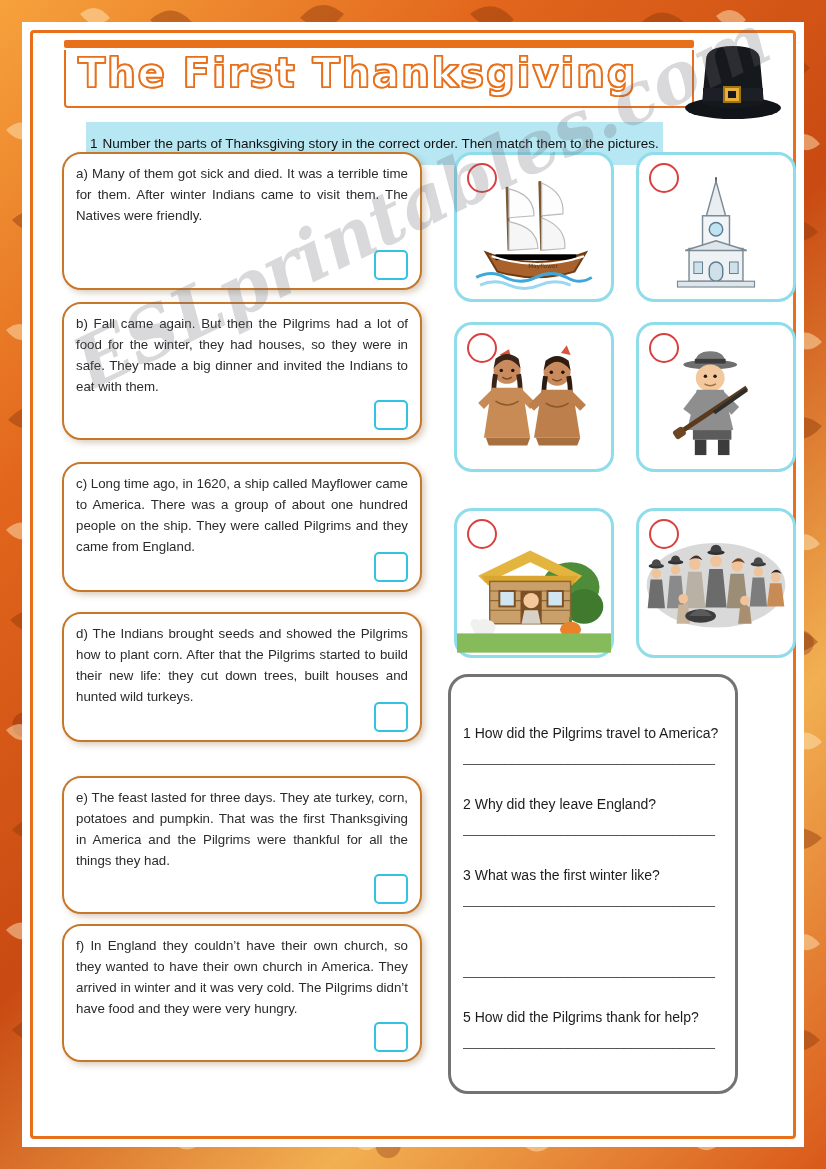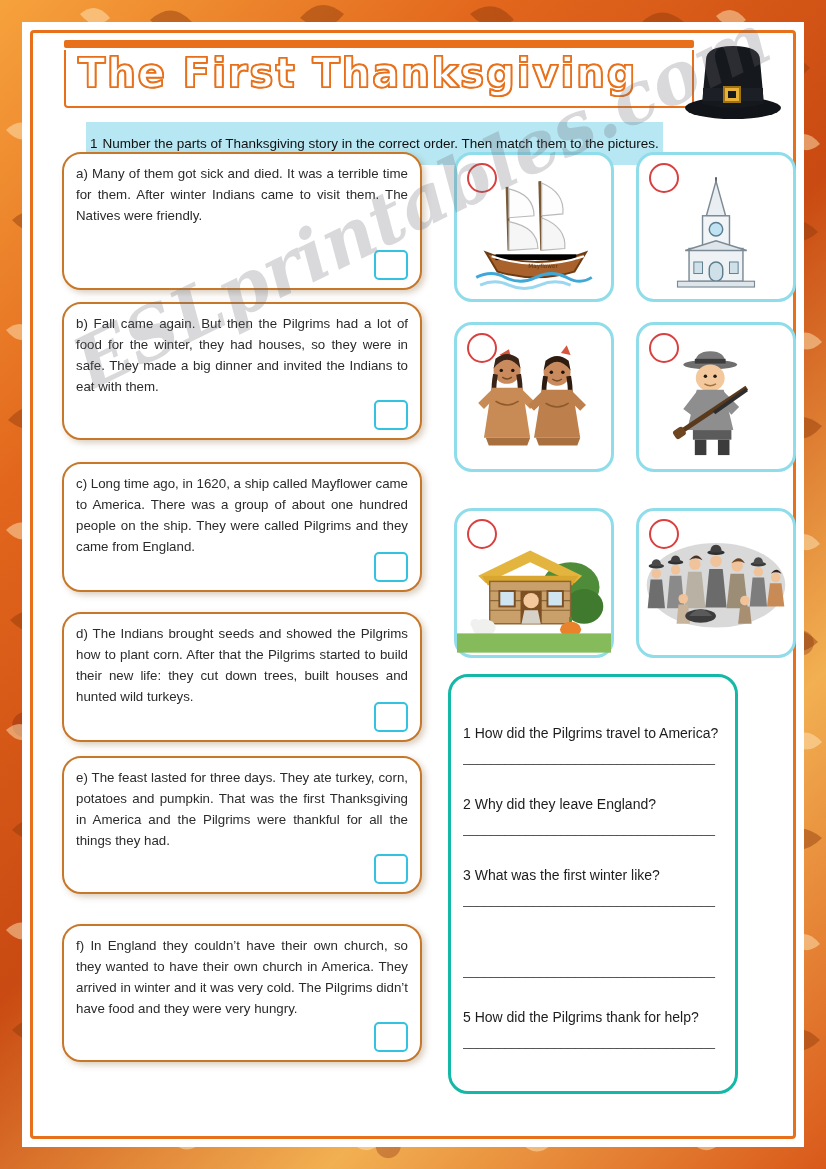--- a/index.html
+++ b/index.html
@@ -172,21 +172,21 @@
     width: 30px;
     height: 26px;
     border: 2px solid #33c2e0;
     border-radius: 5px;
     background: #ffffff;
   }
   #card-a { top: 118px; height: 138px; }
   #card-b { top: 268px; height: 138px; }
   #card-c { top: 428px; height: 130px; }
   #card-d { top: 578px; height: 130px; }
-  #card-e { top: 722px; height: 138px; }
+  #card-e { top: 742px; height: 138px; }
   #card-f { top: 890px; height: 138px; }
 
   
   .pic-card {
     position: absolute;
     width: 160px;
     height: 150px;
     border: 3px solid #8fdcea;
     border-radius: 18px;
     background: #ffffff;
@@ -216,21 +216,21 @@
   #pic-5 { left: 396px; top: 474px; }
   #pic-6 { left: 578px; top: 474px; }
 
   
   .questions-panel {
     position: absolute;
     left: 390px;
     top: 640px;
     width: 290px;
     height: 420px;
-    border: 3px solid #14b8a6;
+    border: 3px solid #737373;
     border-radius: 20px;
     background: #ffffff;
     box-sizing: border-box;
   }
   .question {
     position: absolute;
     left: 12px;
     width: 330px;
     font-size: 14px;
     color: #1c1c1c;

